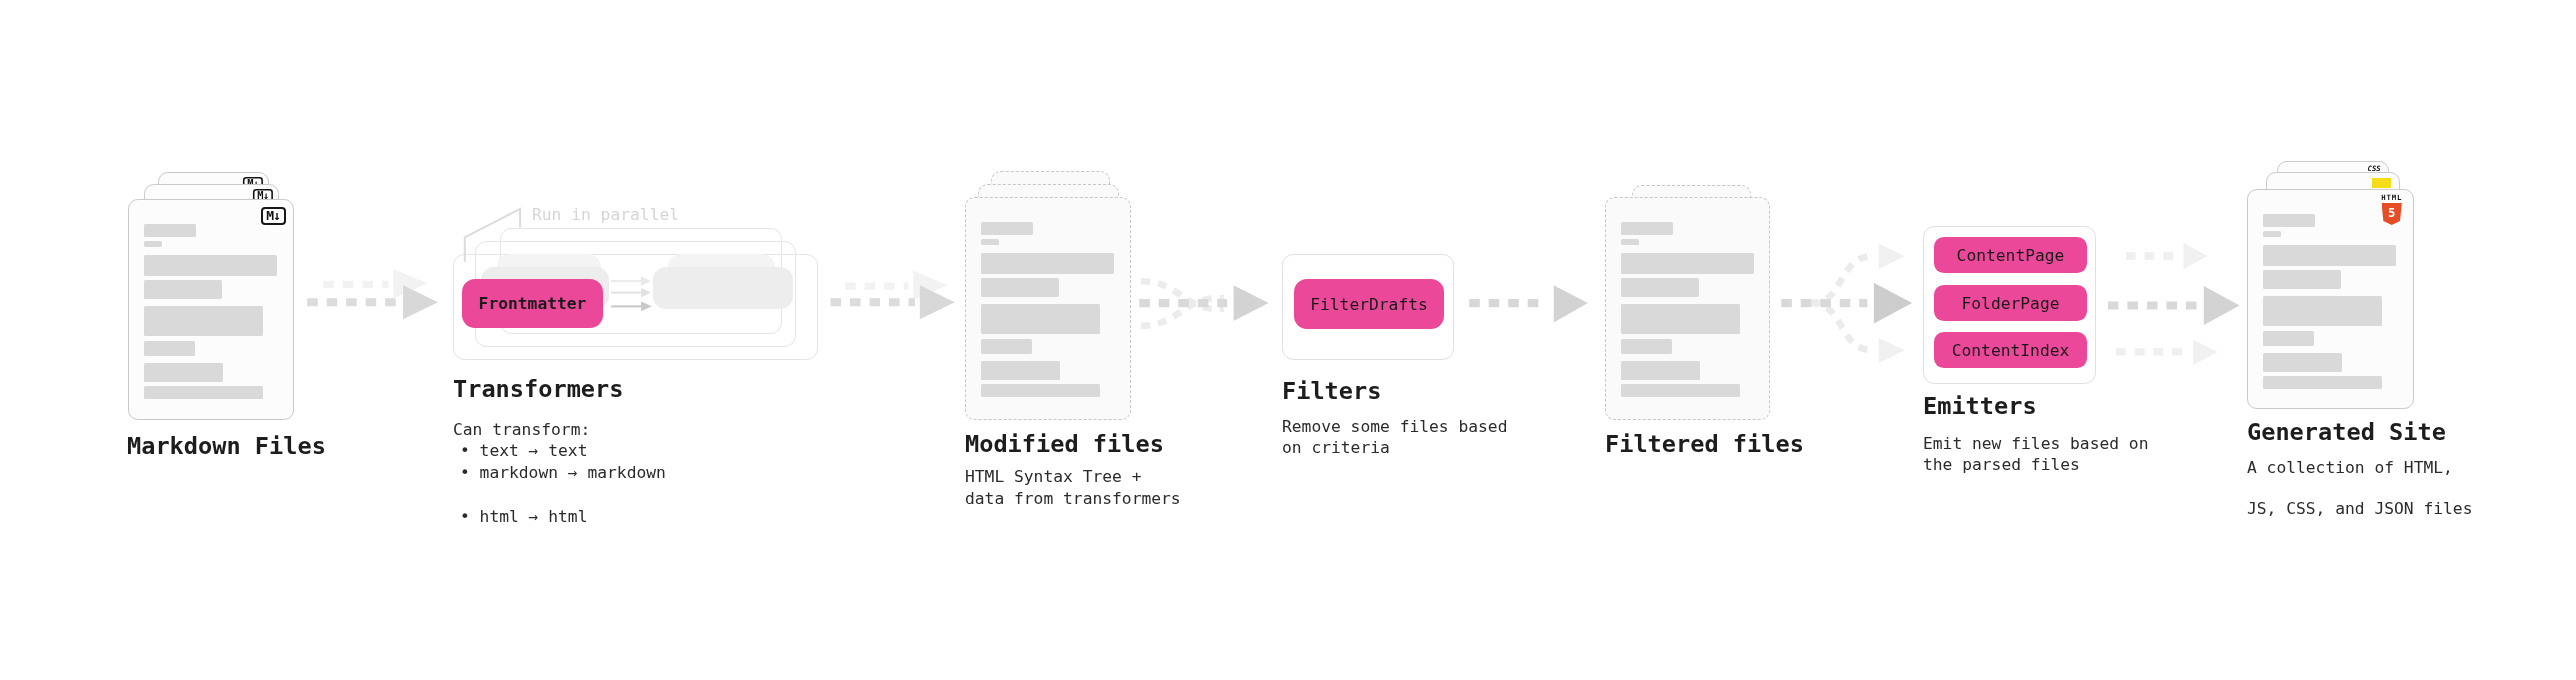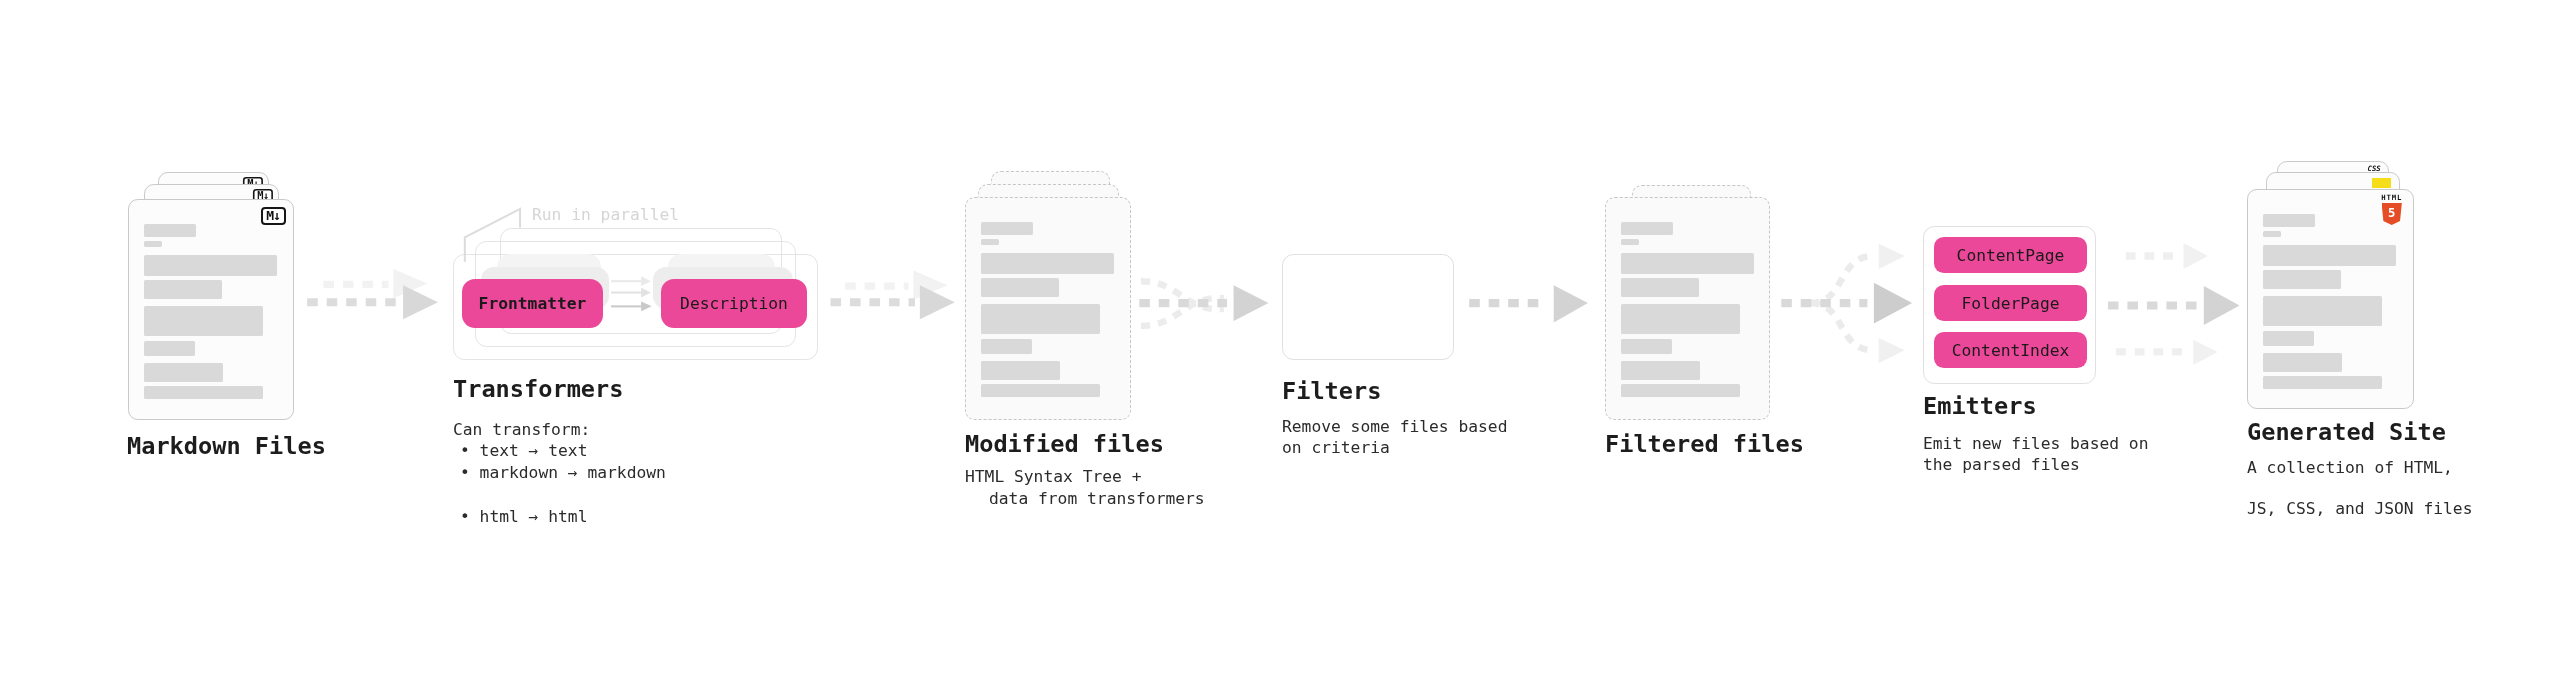--- a/index.html
+++ b/index.html
@@ -123,21 +123,20 @@
     <div class="obox" style="left:453px;top:254px;width:365px;height:106px;"></div>
 
     <div class="body-text faint" style="left:532px;top:204px;">Run in parallel</div>
 
     <div class="ghost g2" style="left:497px;top:254px;width:104px;height:42px;"></div>
     <div class="ghost g1" style="left:481px;top:267px;width:128px;height:42px;"></div>
     <div class="pill" style="left:462px;top:279px;width:141px;height:49px;font-weight:bold;">Frontmatter</div>
 
     <div class="ghost g2" style="left:668px;top:254px;width:107px;height:42px;"></div>
     <div class="ghost g1" style="left:653px;top:267px;width:140px;height:42px;"></div>
-    <div class="pill" style="left:661px;top:279px;width:146px;height:49px;">Description</div>
 
     <div class="title" style="left:453px;top:375px;">Transformers</div>
     <div class="body-text" style="left:453px;top:419px;">Can transform:</div>
     <div class="body-text" style="left:460px;top:440px;">• text → text</div>
     <div class="body-text" style="left:460px;top:462px;">• markdown → markdown</div>
     <div class="body-text" style="left:460px;top:506px;">• html → html</div>
   </div>
 
   <div class="stage">
     <div class="card dashed" style="left:991px;top:171px;width:119px;height:81px;"></div>
@@ -147,25 +146,26 @@
         <div class="bar" style="left: 14.6px; top: 41px; width: 18px; height: 5.7px;"></div>
         <div class="bar" style="left: 14.6px; top: 55px; width: 133px; height: 21px;"></div>
         <div class="bar" style="left: 14.6px; top: 80px; width: 78px; height: 18.7px;"></div>
         <div class="bar" style="left: 14.6px; top: 106px; width: 119px; height: 30px;"></div>
         <div class="bar" style="left: 14.6px; top: 141px; width: 51px; height: 14.6px;"></div>
         <div class="bar" style="left: 14.6px; top: 163px; width: 79px; height: 18.7px;"></div>
         <div class="bar" style="left: 14.6px; top: 186px; width: 119px; height: 13px;"></div>
       </div>
     <div class="title" style="left:965px;top:430px;">Modified files</div>
     <div class="body-text" style="left:965px;top:466px;">HTML Syntax Tree +</div>
-    <div class="body-text" style="left:965px;top:488px;margin-left:24px;">data from transformers</div>
+    <div class="body-text" style="left:965px;top:488px;">data from transformers</div>
   </div>
 
   <div class="stage">
     <div class="panel" style="left:1282px;top:254px;width:172px;height:106px;"></div>
+    <div class="pill" style="left:1294px;top:279px;width:150px;height:50px;">FilterDrafts</div>
     <div class="title" style="left:1282px;top:377px;">Filters</div>
     <div class="body-text" style="left:1282px;top:416px;">Remove some files based</div>
     <div class="body-text" style="left:1282px;top:437px;">on criteria</div>
   </div>
 
   <div class="stage">
     <div class="card dashed" style="left:1632px;top:185px;width:119px;height:81px;"></div>
     <div class="card dashed" style="left:1605px;top:197px;width:165px;height:223px;">
         <div class="bar" style="left: 14.6px; top: 24.4px; width: 52px; height: 12.2px;"></div>
         <div class="bar" style="left: 14.6px; top: 41px; width: 18px; height: 5.7px;"></div>

